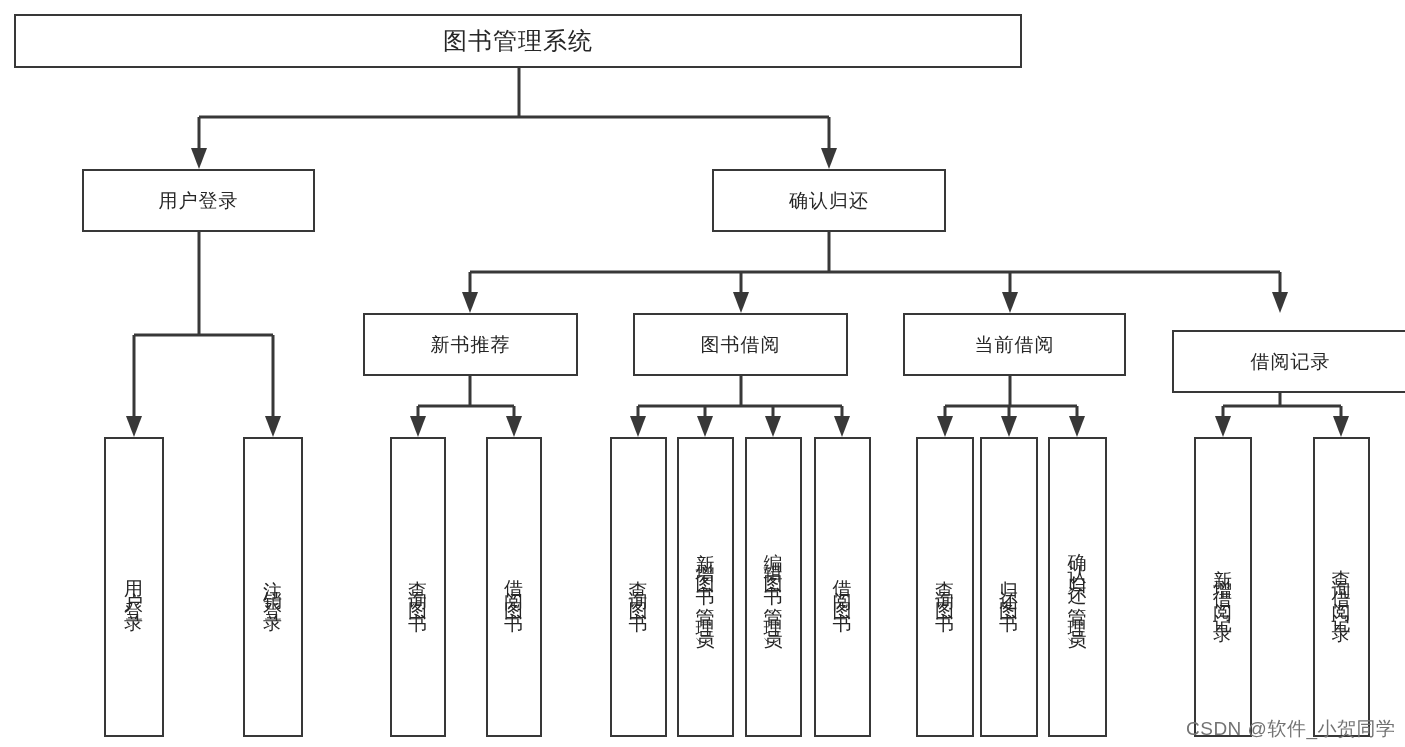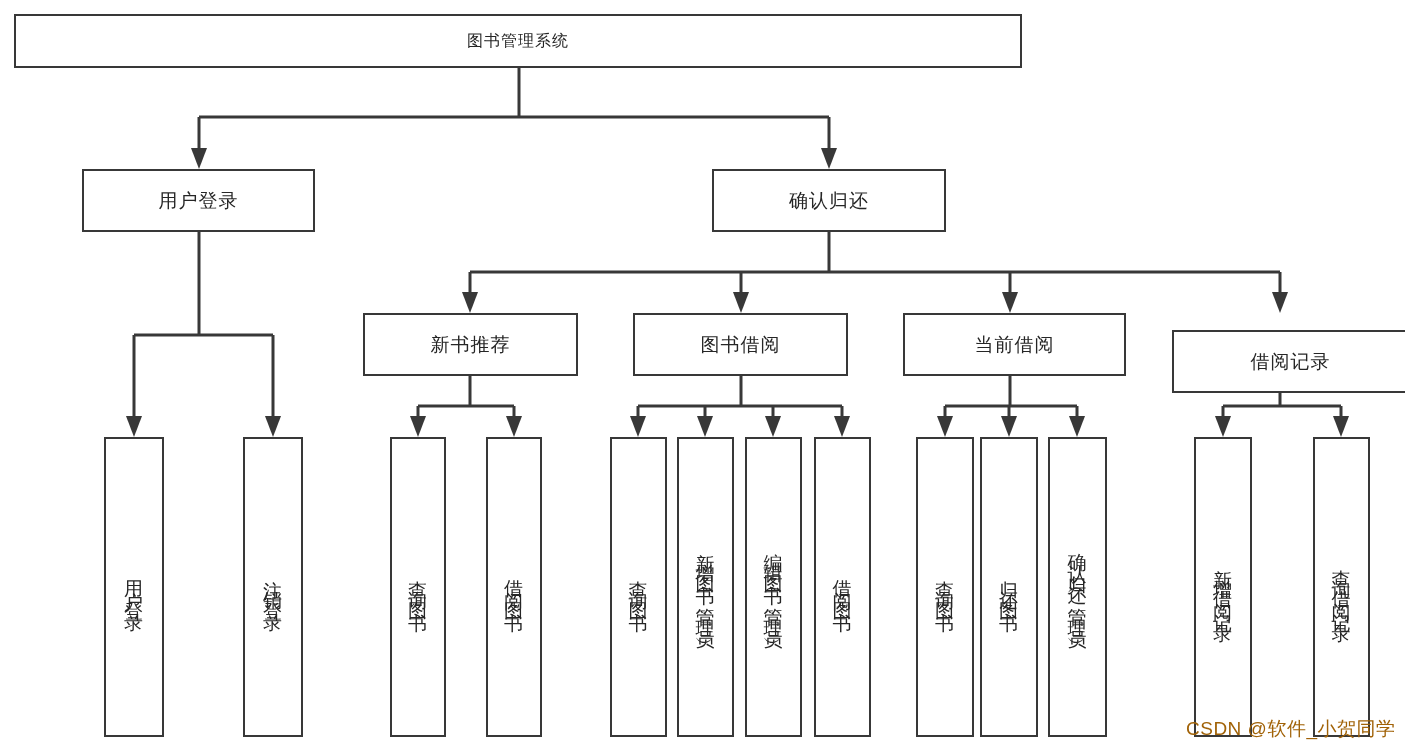--- a/index.html
+++ b/index.html
@@ -17,33 +17,33 @@
     box-sizing:border-box;
     background:#ffffff;
     border:2.5px solid #383838;
     display:flex;
     align-items:center;
     justify-content:center;
     font-size:19px;
     letter-spacing:1px;
     white-space:nowrap;
   }
-  .root{font-size:16px;}
+  .root{font-size:24px;}
   .leaf .vtext{
     writing-mode:vertical-rl;
     text-orientation:mixed;
     letter-spacing:11px;
     font-size:19px;
     line-height:1;
   }
   .watermark{
     position:absolute;
     left:1186px;top:716px;
     font-size:19px;
-    color:#a16207;
+    color:#737373;
     letter-spacing:0.5px;
     white-space:nowrap;
   }
 </style>
 </head>
 <body>
 
 <div class="canvas">
 
   <svg class="wires" viewBox="0 0 1405 747" xmlns="http://www.w3.org/2000/svg">

